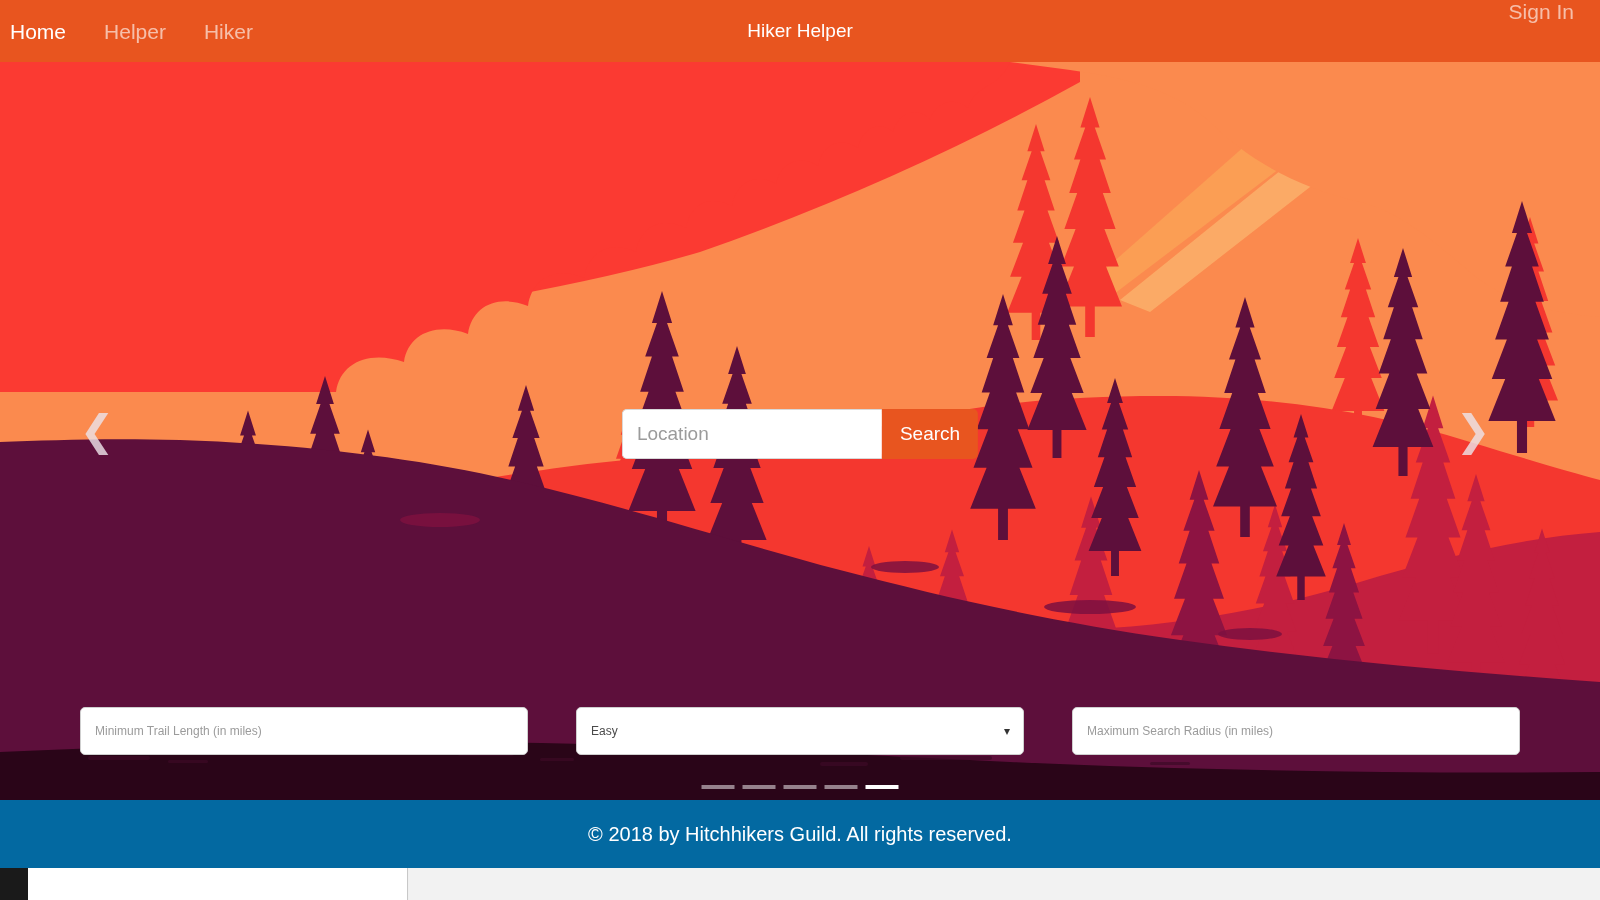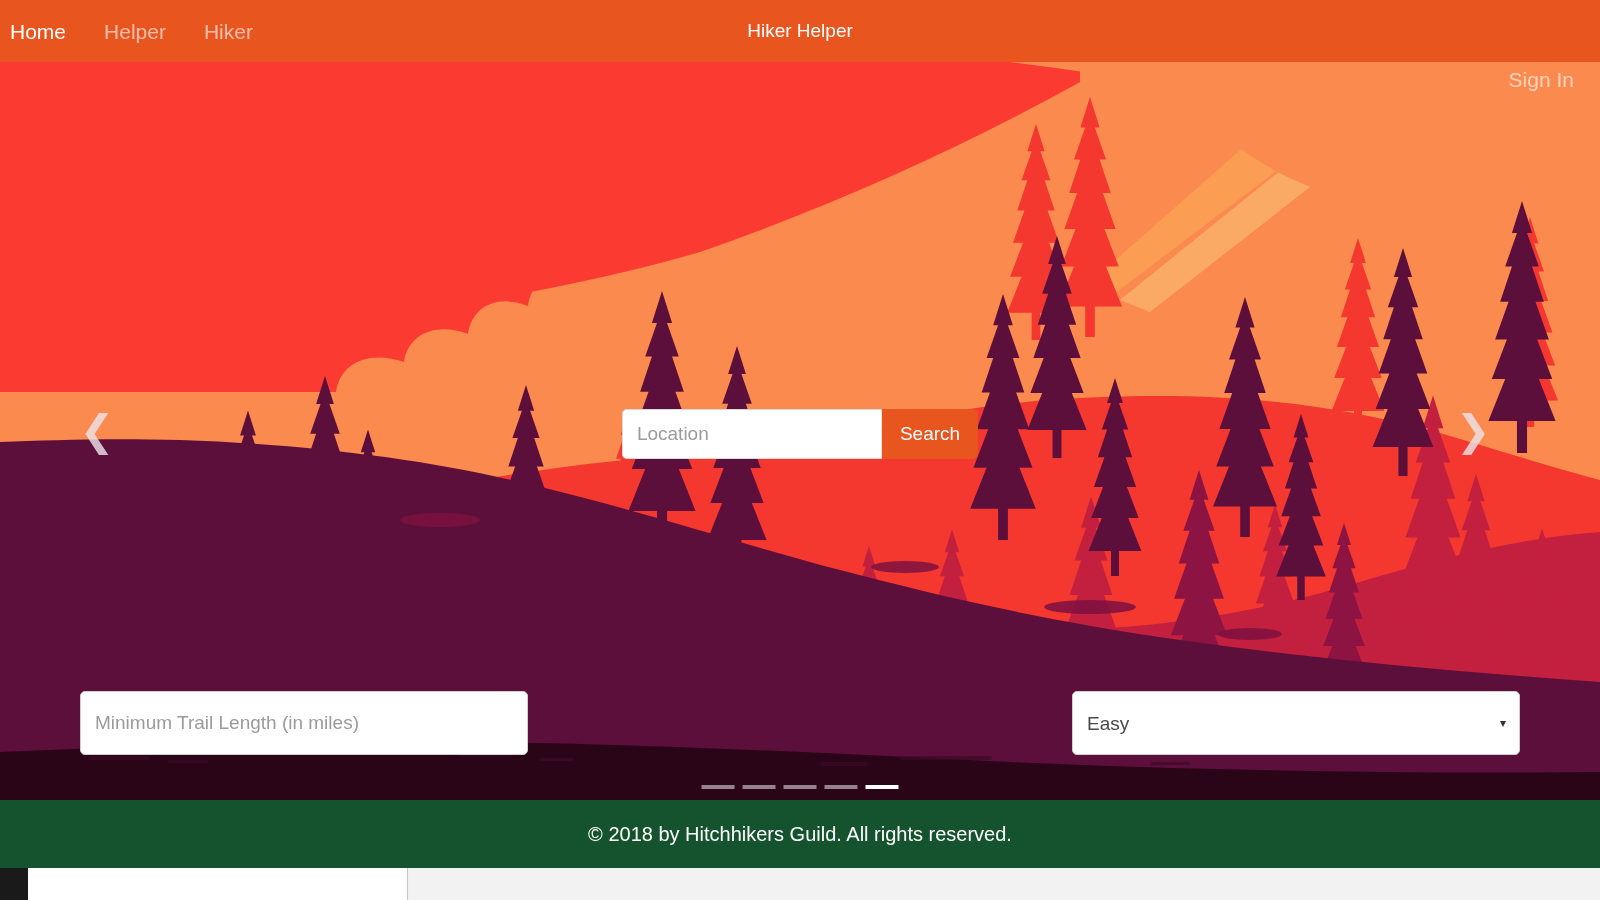--- a/index.html
+++ b/index.html
@@ -27,21 +27,21 @@
     cursor: pointer;
   }
   .nav-link.active { color: #ffffff; }
   .nav-title {
     position: absolute; left: 0; right: 0; top: 0;
     height: 62px; display: flex; align-items: center; justify-content: center;
     font-size: 19px; color: #ffffff; pointer-events: none;
   }
   .nav-right {
     position: absolute; right: 26px; top: 0; height: 44px;
-    display: flex; align-items: flex-end; margin-top: 48px;
+    display: flex; align-items: flex-start;
   }
   .nav-signin {
     font-size: 21px; color: rgba(255,255,255,0.62);
     text-decoration: none; cursor: pointer;
   }
 
   
   .hero {
     position: absolute; top: 62px; left: 0;
     width: 1600px; height: 738px;
@@ -79,25 +79,25 @@
   
   .filter-row {
     position: absolute; left: 0; bottom: 45px;
     width: 1600px;
     display: flex; justify-content: space-between;
     padding: 0 80px;
     z-index: 20;
   }
   .filter-cell { width: 448px; position: relative; }
   .filter-input, .filter-select {
-    width: 100%; height: 64px;
+    width: 100%; height: 48px;
     border: 1px solid #cfcfcf; border-radius: 5px;
     background: #ffffff;
     font-family: "Liberation Sans", sans-serif;
-    font-size: 19px; color: #4a4a4a;
+    font-size: 12px; color: #4a4a4a;
     padding: 0 14px;
     outline: none;
     -webkit-appearance: none; appearance: none;
   }
   .filter-input::placeholder { color: #9b9b9b; }
   .select-caret {
     position: absolute; right: 14px; top: 50%;
     transform: translateY(-50%);
     font-size: 12px; color: #333; pointer-events: none;
   }
@@ -128,21 +128,21 @@
     width: 33px; height: 4px;
     background: rgba(255,255,255,0.5);
     cursor: pointer;
   }
   .ind.active { background: #ffffff; }
 
   
   .footer {
     position: absolute; left: 0; top: 800px;
     width: 1600px; height: 68px;
-    background: #14532d;
+    background: #0369a1;
     display: flex; align-items: center; justify-content: center;
   }
   .footer-text { font-size: 20px; color: #ffffff; }
 
   
   .os-strip {
     position: absolute; left: 0; top: 868px;
     width: 1600px; height: 32px;
     background: #f0f0f0;
   }
@@ -337,20 +337,23 @@
         <input class="filter-input" type="text" placeholder="Minimum Trail Length (in miles)" style="">
       </div>
       <div class="filter-cell">
         <select class="filter-select">
           <option>Easy</option>
           <option>Moderate</option>
           <option>Hard</option>
         </select>
         <span class="select-caret">▾</span>
       </div>
+      <div class="filter-cell">
+        <input class="filter-input" type="text" placeholder="Maximum Search Radius (in miles)" style="">
+      </div>
     </div>
 
     <div class="indicators">
       <span class="ind"></span>
       <span class="ind"></span>
       <span class="ind"></span>
       <span class="ind"></span>
       <span class="ind active"></span>
     </div>
   </div>

